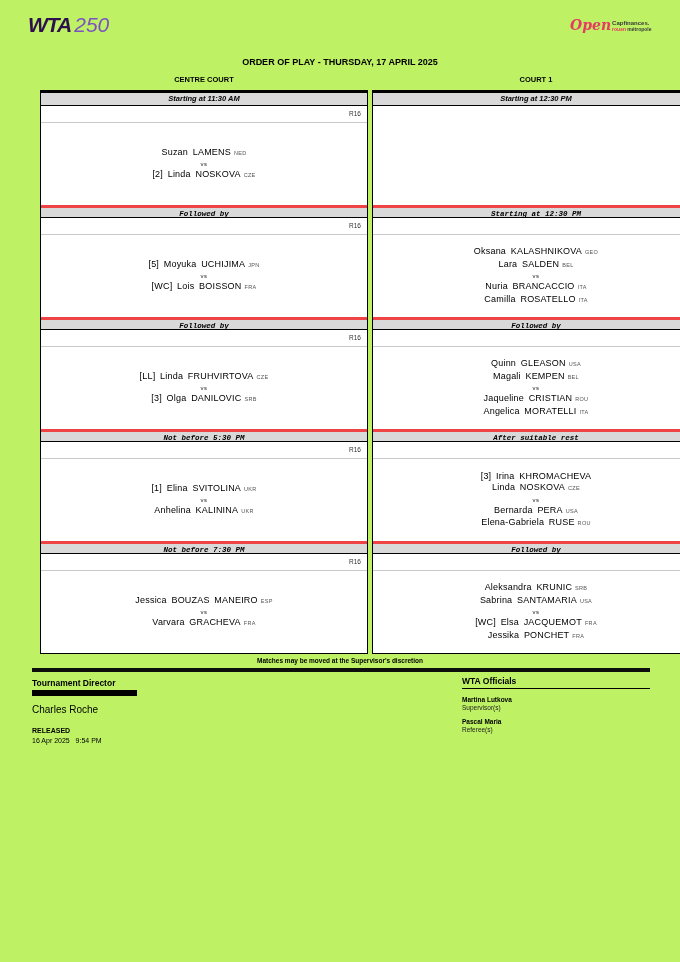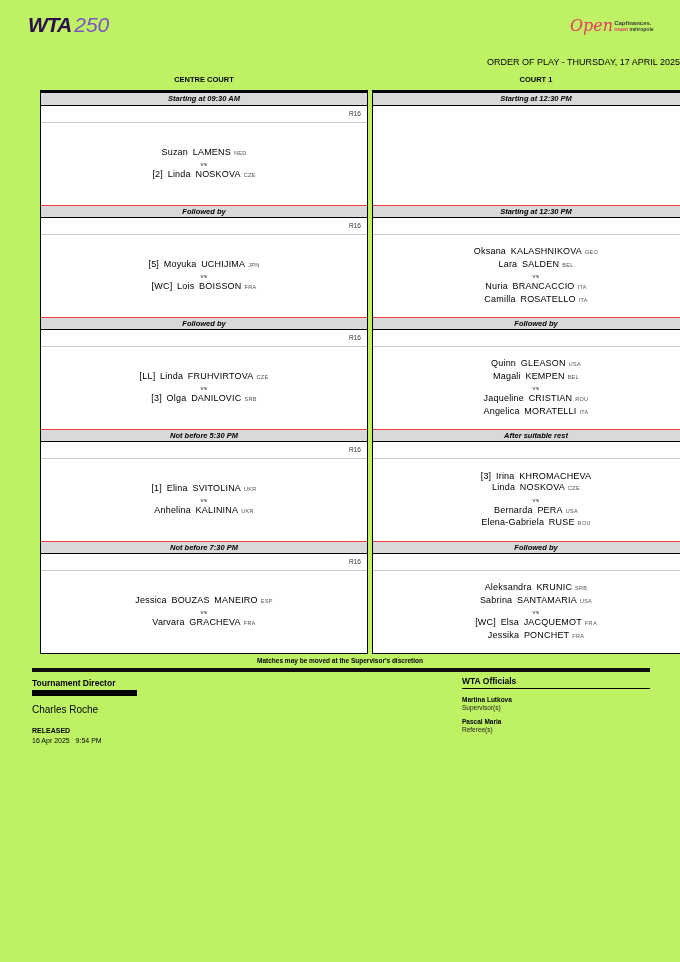--- a/index.html
+++ b/index.html
@@ -22,44 +22,44 @@
   }
   .wta-logo .wta { color: var(--wta-purple); font-weight: 800; }
   .wta-logo .tier { color: var(--tier-purple); font-weight: 400; margin-left: 3px; letter-spacing: 0; }
   .title-block { position: absolute; left: 140px; right: 140px; top: 8px; text-align: center; }
   .t-title { font-size: 13.5px; font-weight: bold; }
   .t-loc { font-size: 9px; font-weight: bold; margin-top: 3px; }
   .t-details { font-size: 7.5px; margin-top: 4px; color: #111; }
   .sponsor-logo { position: absolute; right: 18px; top: 18px; width: 92px; line-height: 1; }
   .sp-top { display: flex; align-items: flex-start; }
   .sp-open {
-    font-family: "DejaVu Serif", serif; font-style: italic; font-weight: normal;
-    font-size: 16px; color: var(--sponsor-red);
+    font-family: "DejaVu Serif", serif; font-style: italic; font-weight: bold;
+    font-size: 14px; color: var(--sponsor-red);
   }
   .sp-right { margin-left: 1px; margin-top: 2px; }
   .sp-cap { font-size: 6px; font-weight: bold; color: #3a3a3a; }
   .sp-sub { font-size: 5px; margin-top: 1px; }
   .sp-rouen { color: var(--sponsor-red); font-weight: bold; }
   .sp-metro { color: #3a3a3a; font-weight: bold; }
-  .order-title { position: absolute; left: 0; right: 0; top: 57px; text-align: right; font-size: 9px; font-weight: normal; }
+  .order-title { position: absolute; left: 0; right: 0; top: 57px; text-align: center; font-size: 9px; font-weight: bold; }
 
   
   .courts-row {
     position: absolute; left: 40px; top: 75px; width: 660px;
     display: flex; gap: 4px;
   }
   .court-col { flex: 1 1 0; min-width: 0; }
   .court-label { text-align: center; font-size: 7.5px; font-weight: bold; height: 15px; }
   .court-table { border: 1px solid #000; border-top: 3px solid #000; background: #fff; }
   .block-header {
     height: 13px; line-height: 12px; background: var(--header-gray);
     border-bottom: 1px solid #000; text-align: center;
     font-size: 7.5px; font-weight: bold; font-style: italic;
   }
-  .block + .block .block-header { border-top: 1px solid #ef4444; }
+  .block + .block .block-header { border-top: 3px solid #ef4444; font-family: Liberation Mono, monospace; }
   .match-body { height: 99px; display: flex; flex-direction: column; }
   .round-row {
     height: 17px; line-height: 16px; text-align: right; padding-right: 6px;
     font-size: 6.5px; color: #333; border-bottom: 1px solid #c9c9c9;
   }
   .names-area { flex: 1 1 auto; display: flex; flex-direction: column; justify-content: center; align-items: center; }
   .player-line { font-size: 9px; line-height: 11.5px; letter-spacing: 0.2px; word-spacing: 2px; white-space: nowrap; }
   .country { font-size: 5.5px; color: #555; margin-left: 3px; letter-spacing: 0.3px; }
   .vs-line { font-size: 6px; line-height: 10px; color: #222; letter-spacing: 0.5px; }
 
@@ -104,21 +104,21 @@
     </div>
   </div>
 
   <div class="order-title">ORDER OF PLAY - THURSDAY, 17 APRIL 2025</div>
 
   <div class="courts-row">
       <div class="court-col">
         <div class="court-label">CENTRE COURT</div>
         <div class="court-table">
           <div class="block">
-            <div class="block-header">Starting at 09:30 AM</div>
+            <div class="block-header">Starting at 11:30 AM</div>
             <div class="match-body">
               <div class="round-row">R16</div>
               <div class="names-area">
                 <div class="player-line">Suzan LAMENS<span class="country">NED</span></div>
                 <div class="vs-line">vs</div>
                 <div class="player-line">[2] Linda NOSKOVA<span class="country">CZE</span></div>
               </div>
             </div>
           </div>
           <div class="block">

